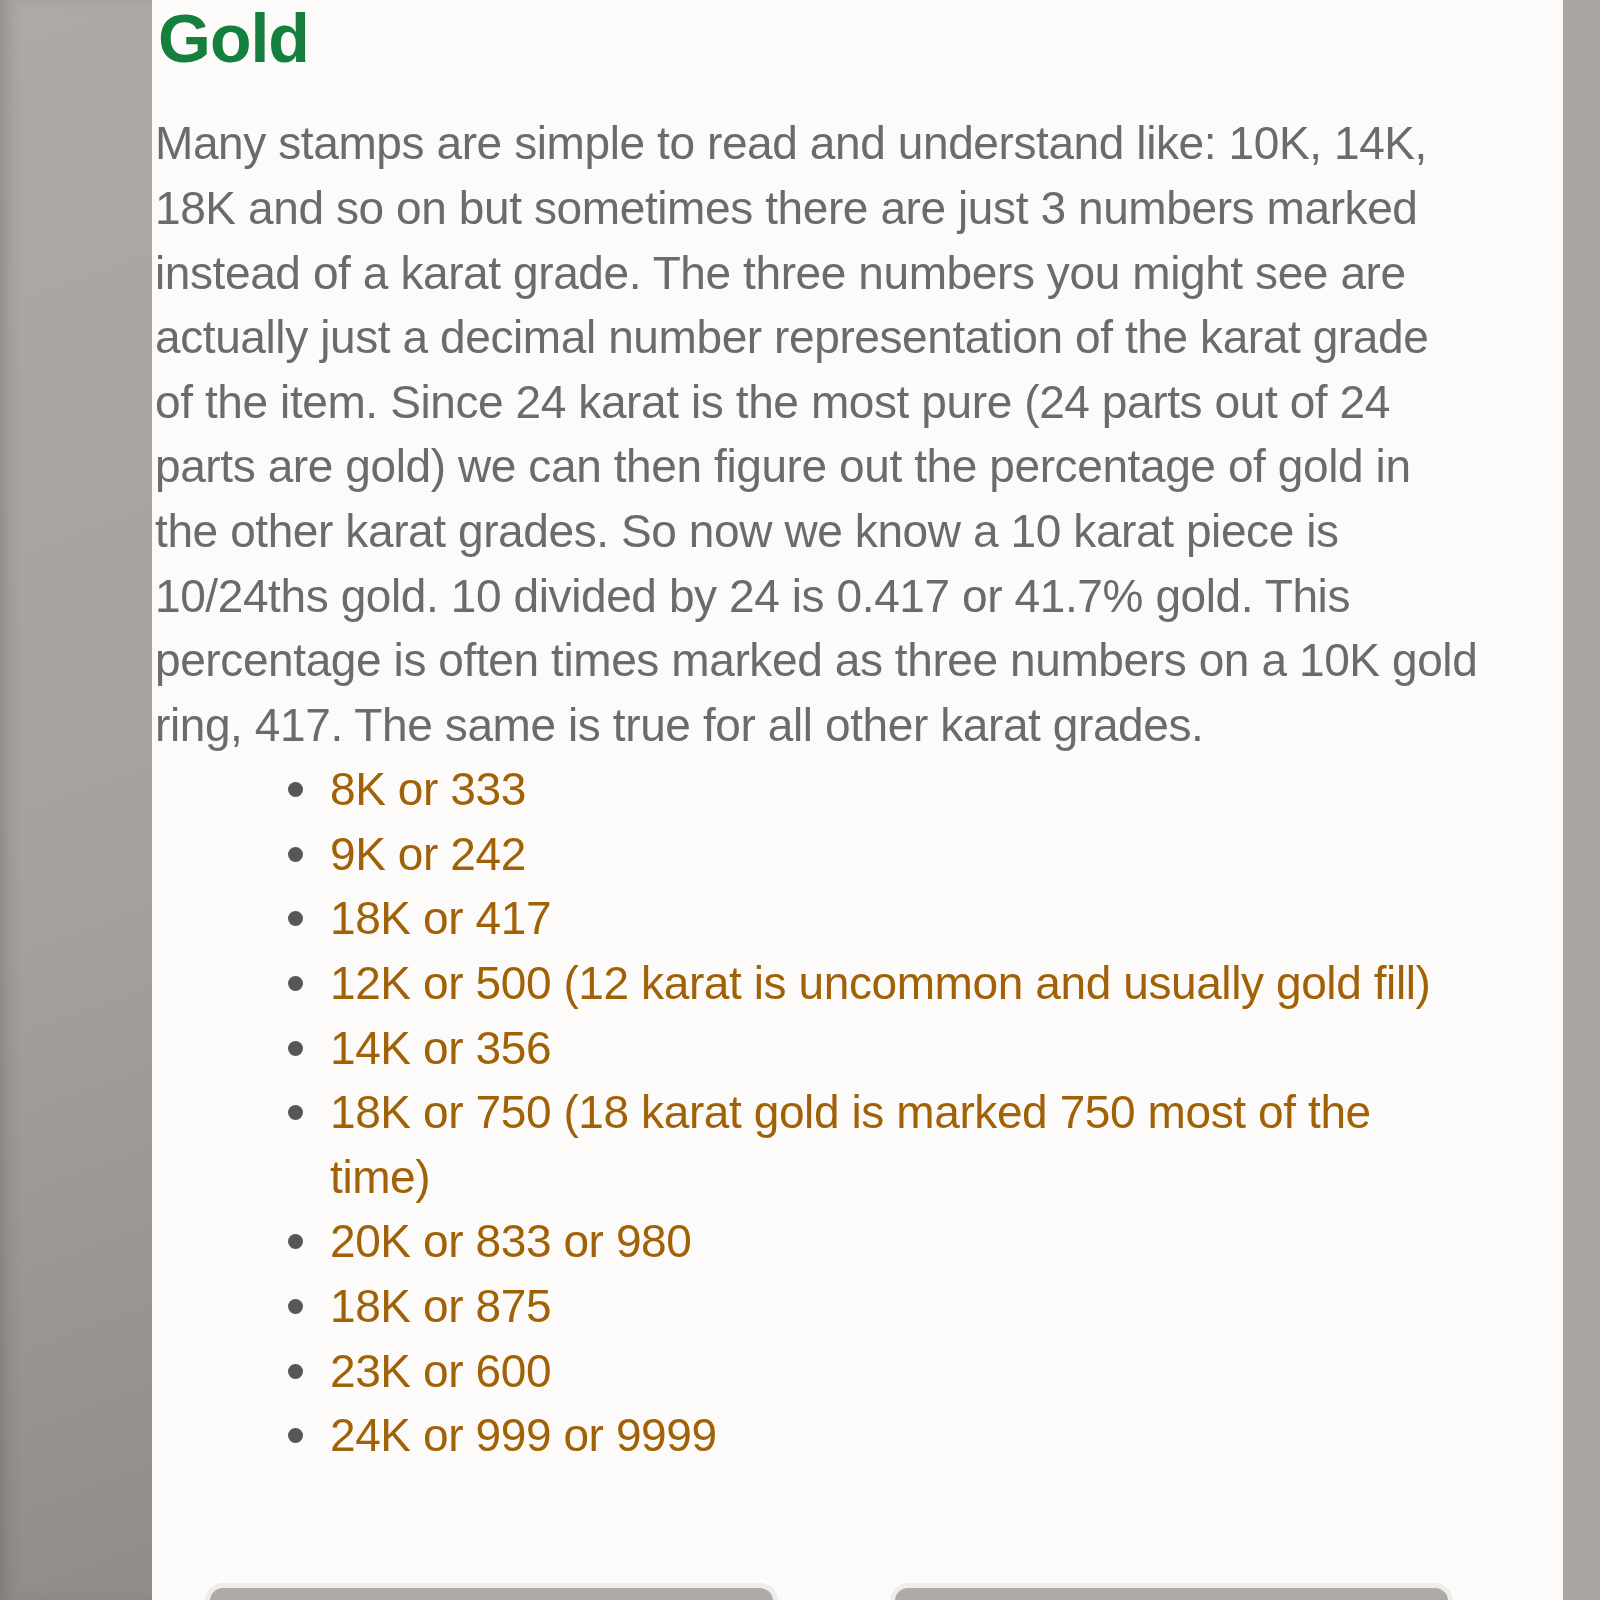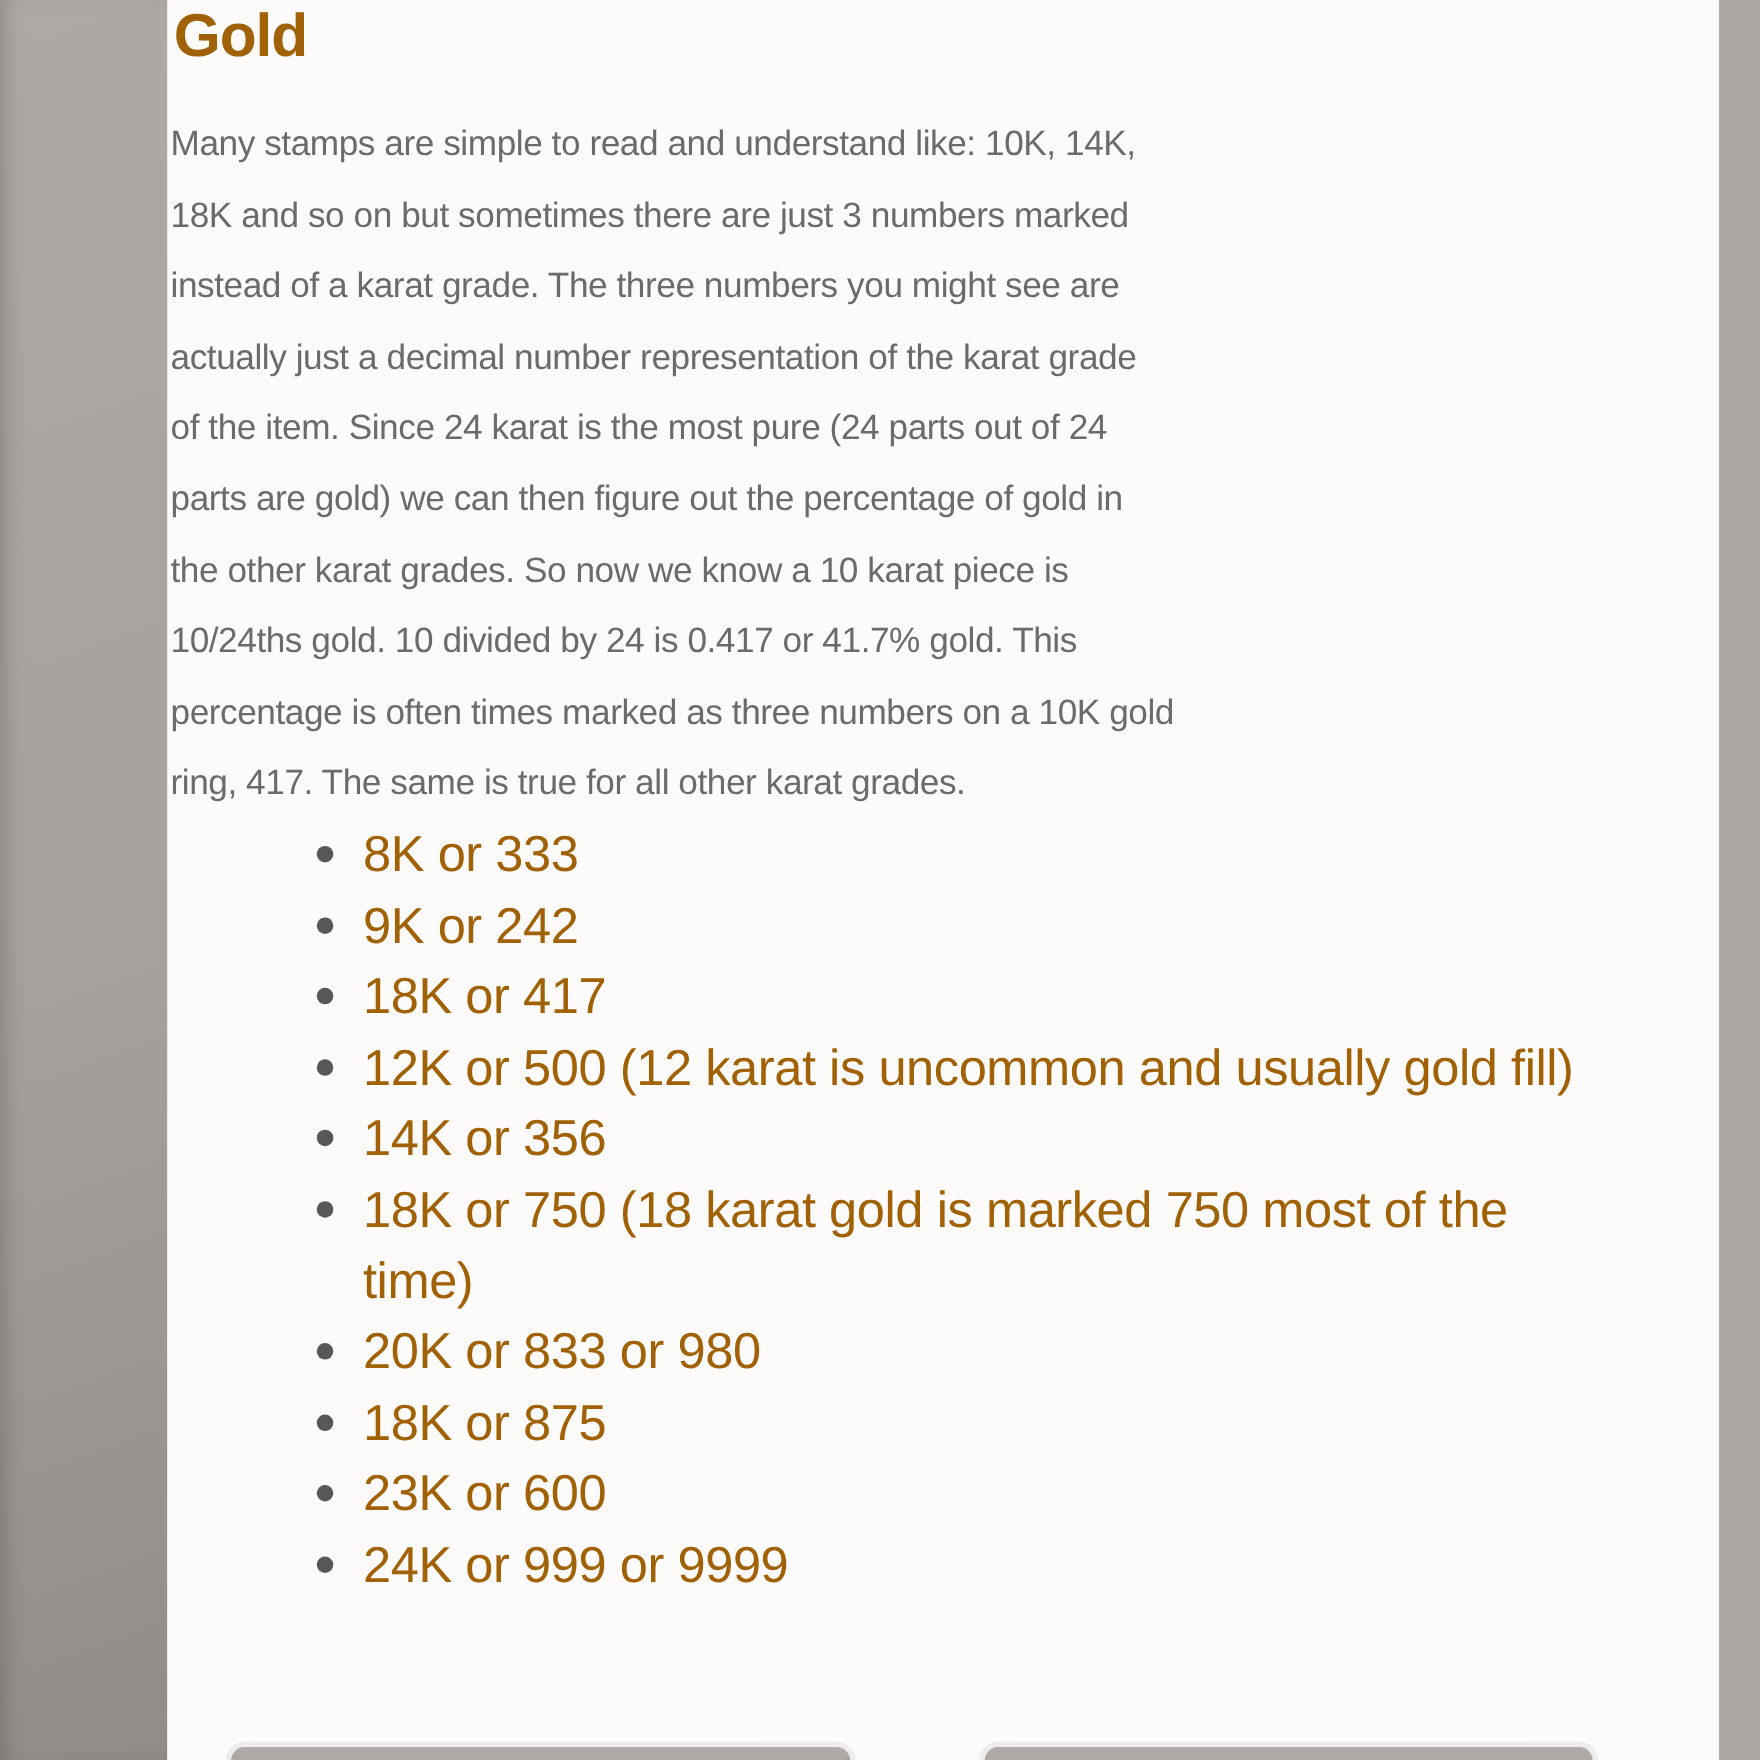--- a/index.html
+++ b/index.html
@@ -39,30 +39,30 @@
     left: 152px;
     top: 0;
     width: 1411px;
     height: 1600px;
     background: #fcfbfa;
     box-sizing: border-box;
     padding: 0;
   }
   .page-title {
     margin: 4px 0 0 6px;
-    font-size: 55px;
+    font-size: 68px;
     line-height: 1.02;
     font-weight: bold;
-    color: #a16207;
+    color: #15803d;
     letter-spacing: -1px;
   }
   .intro {
     margin: 38px 0 0 3px;
     width: 1372px;
-    font-size: 32px;
+    font-size: 46px;
     line-height: 64.6px;
     color: #6b6b6b;
     letter-spacing: -0.4px;
     white-space: pre-line;
   }
   .karat-list {
     list-style: none;
     margin: 0;
     padding: 0;
   }

